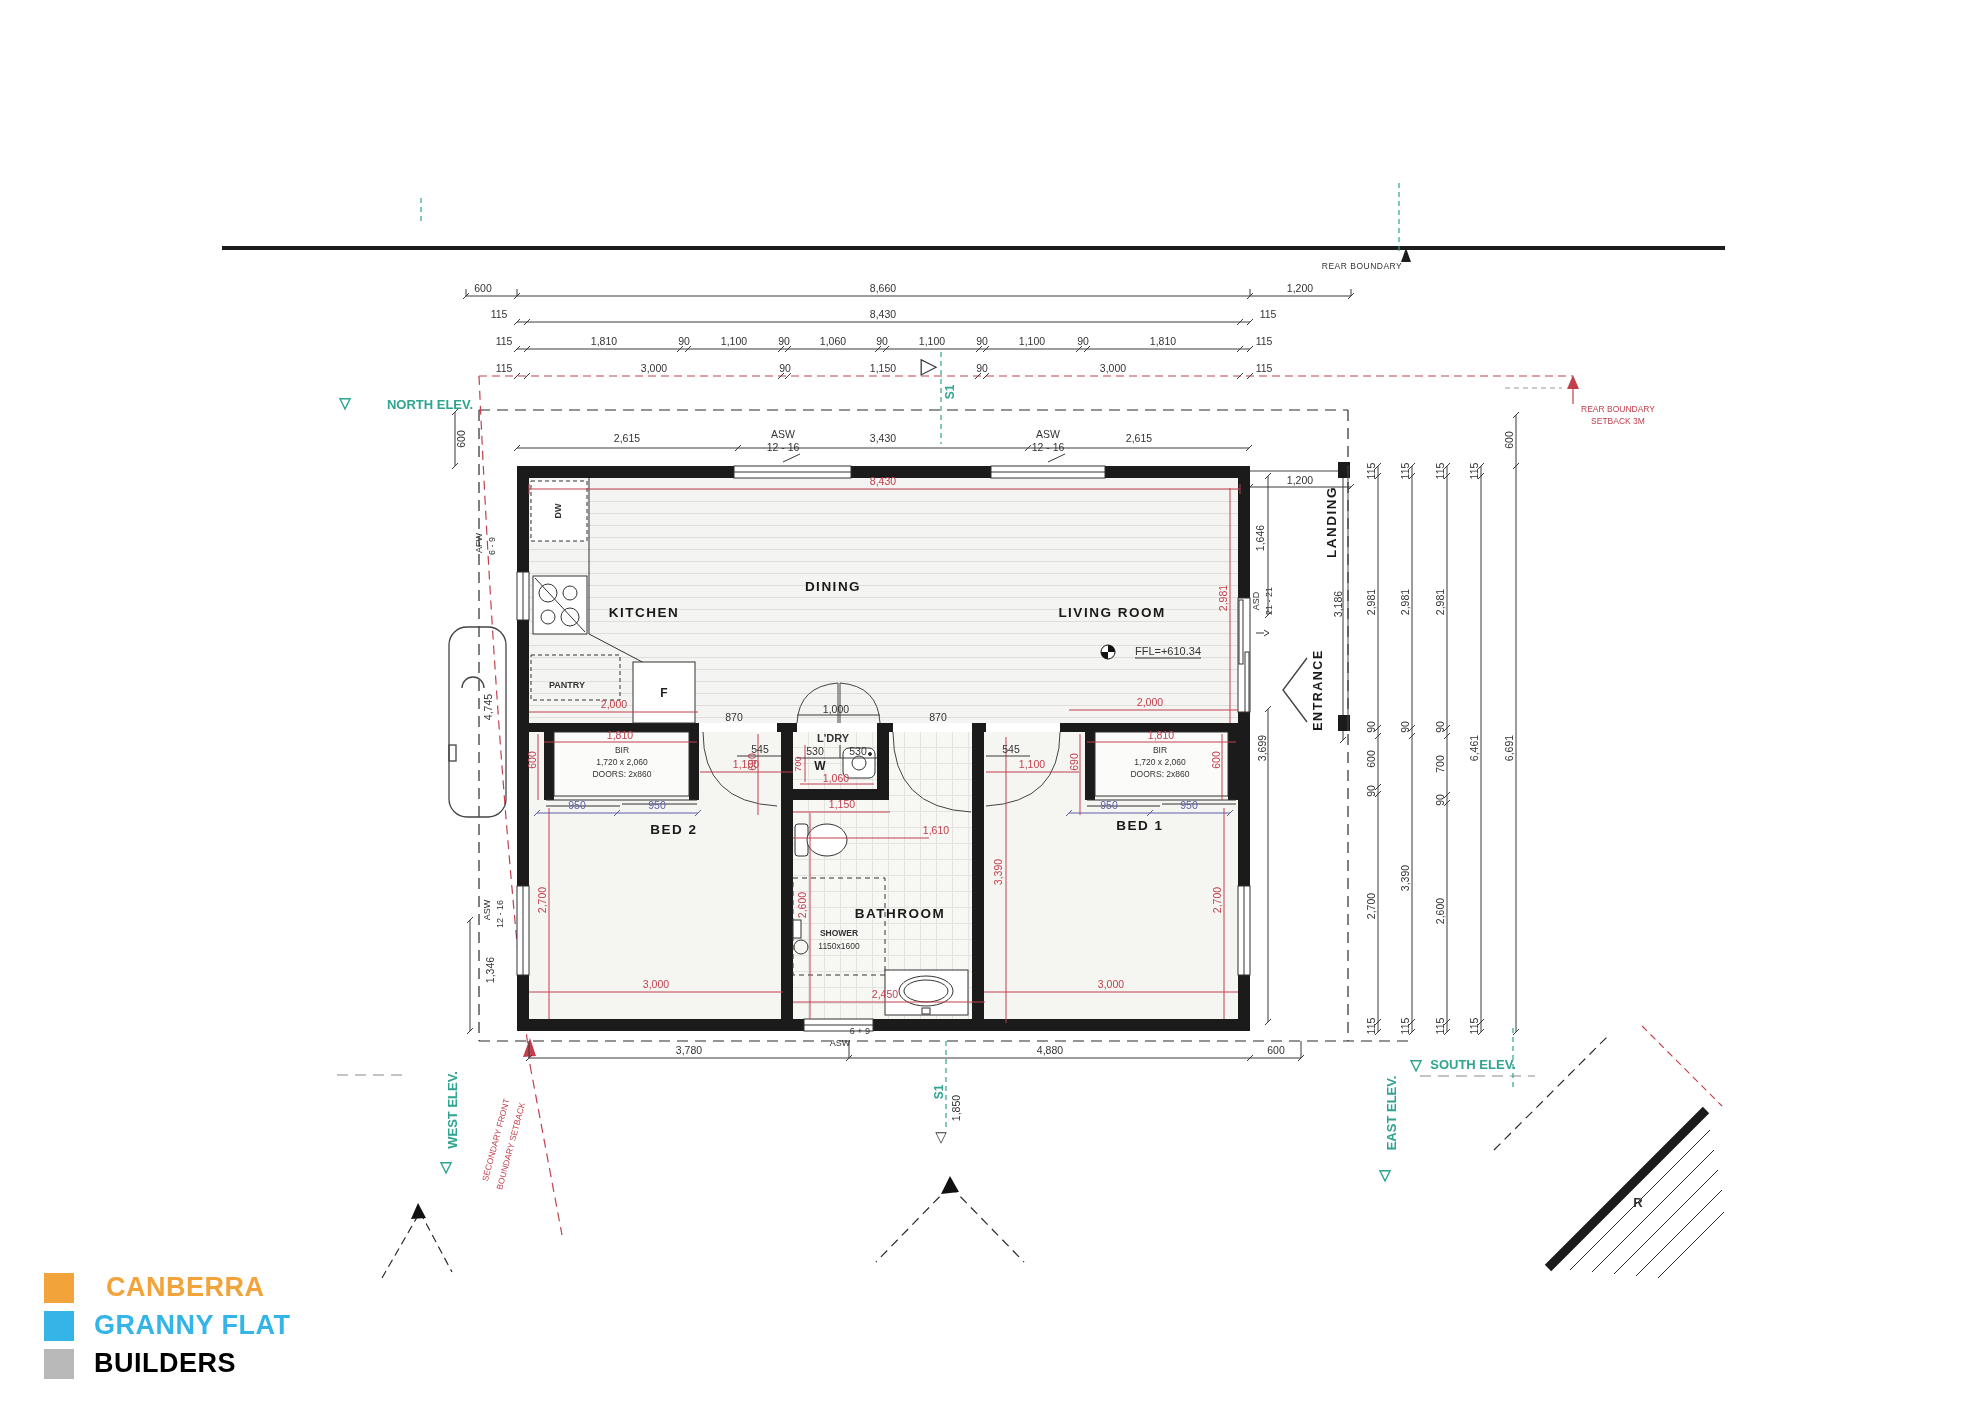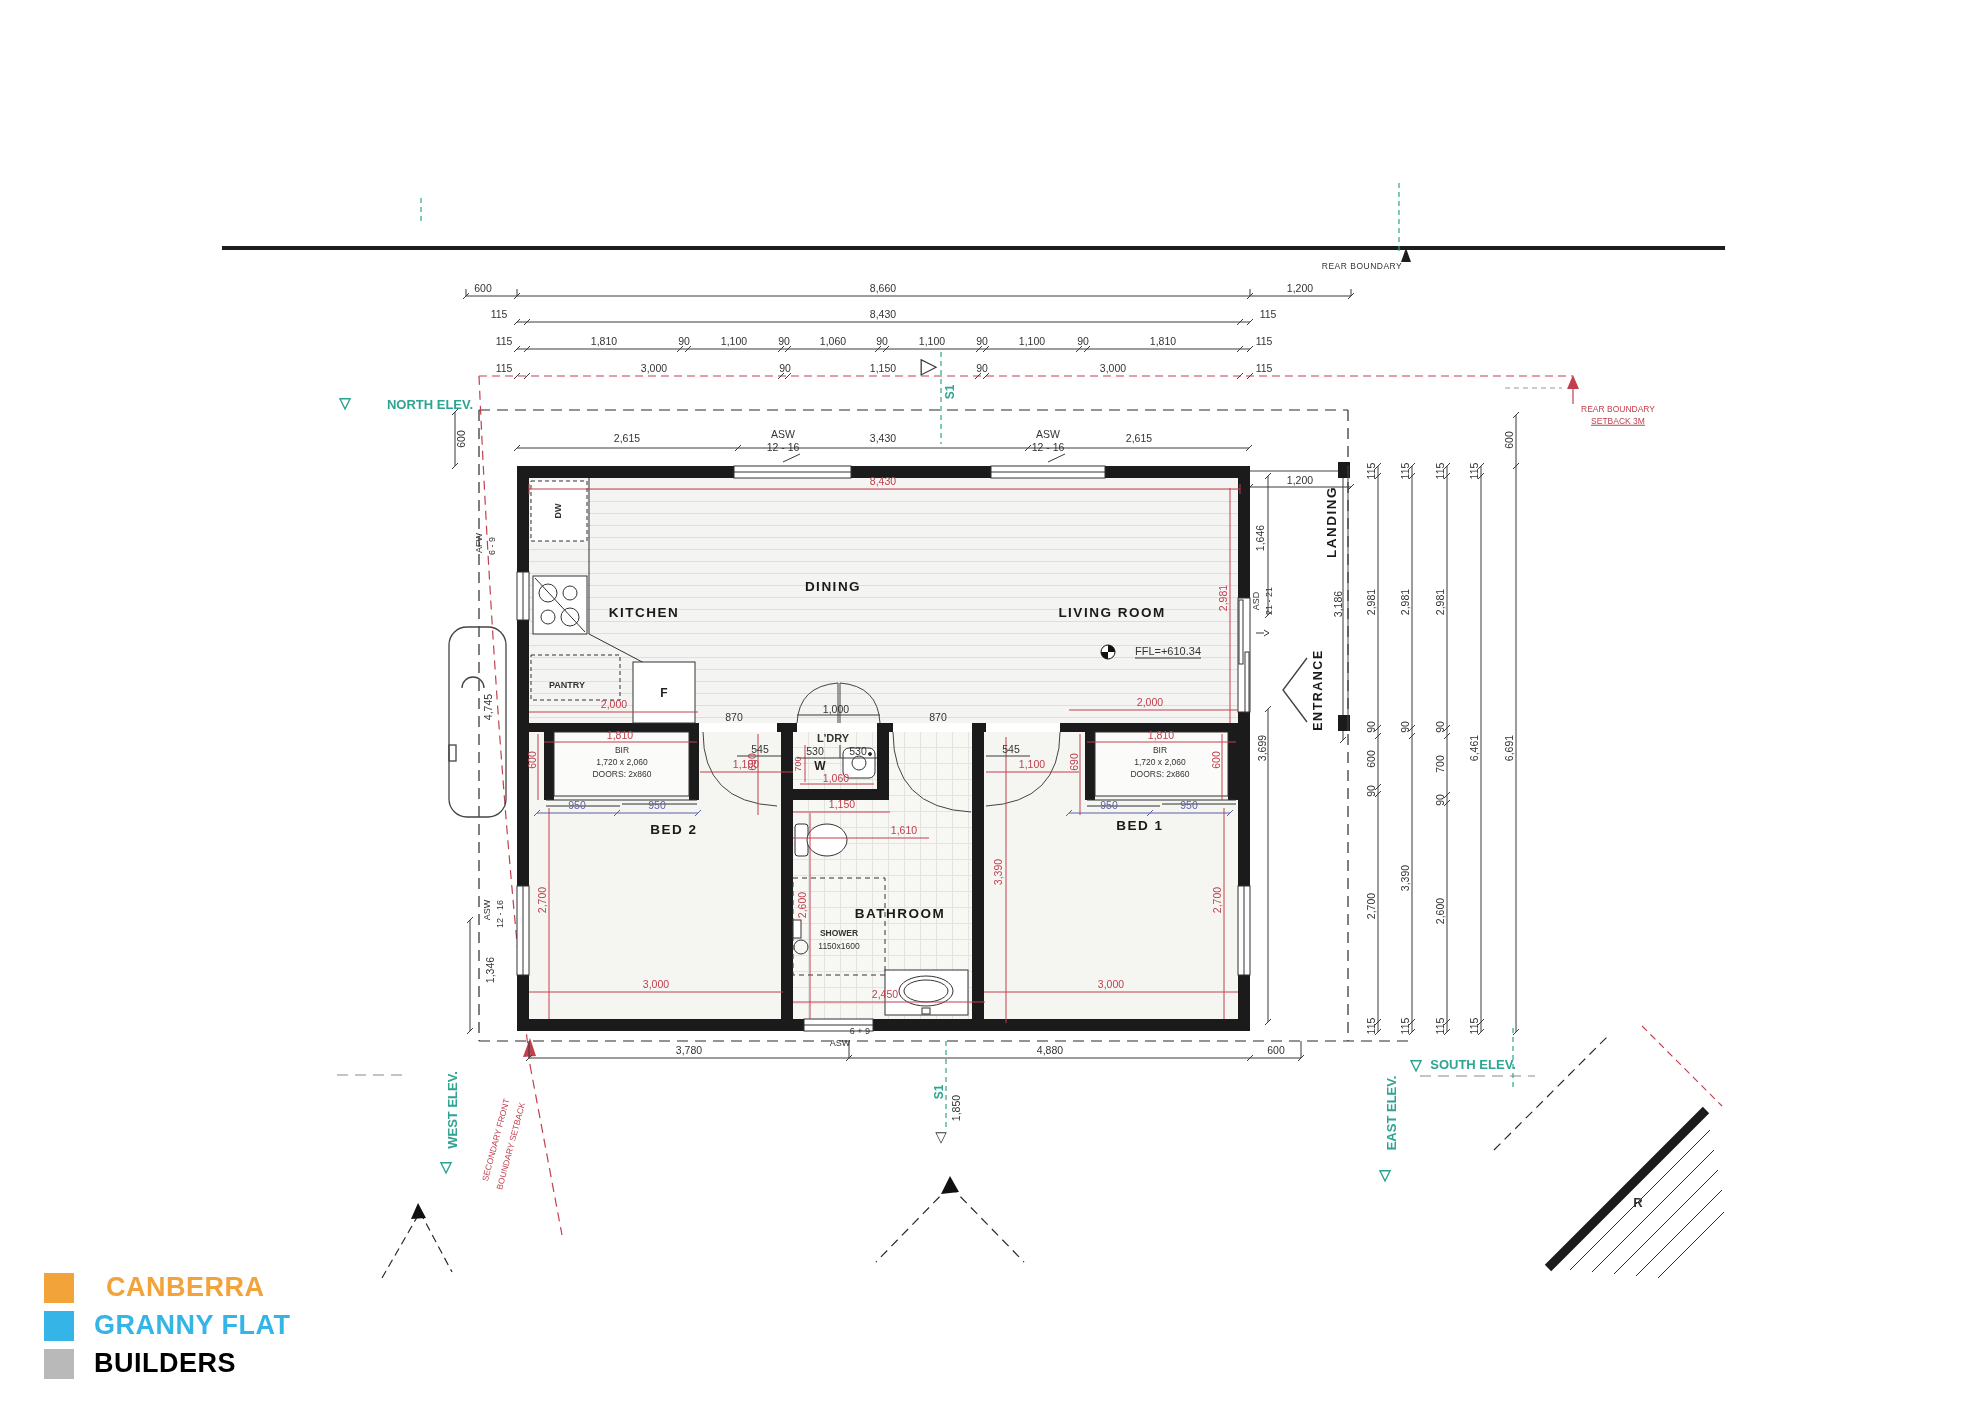--- a/index.html
+++ b/index.html
@@ -228,21 +228,21 @@
       <path d="M382,1278 L420,1212 M420,1212 L452,1272" stroke-dasharray="8 5" stroke-width="1.2"></path>
       <polygon points="418,1203 411,1219 426,1218" fill="#111" stroke="none"></polygon>
       <path d="M1548,1268 L1706,1110" stroke-width="9" stroke="#1b1b1b"></path>
       <path d="M1570,1270 L1710,1130 M1592,1272 L1714,1150 M1614,1274 L1718,1170 M1636,1276 L1722,1190 M1658,1278 L1724,1212" stroke-width="1"></path>
       <path d="M1494,1150 L1610,1034" stroke-dasharray="9 6" stroke-width="1.2"></path>
     </g>
   </svg>
 
   <span class="t xs" style="left:1362px;top:266px;letter-spacing:.5px;">REAR BOUNDARY</span>
   <span class="t xs red" style="left:1618px;top:409px;">REAR BOUNDARY</span>
-  <span class="t xs red" style="left:1618px;top:421px;text-decoration:underline;">SETBACK 3M</span>
+  <span class="t xs red" style="left:1618px;top:421px;">SETBACK 3M</span>
   <span class="t xs red rot80" style="left:496px;top:1140px;">SECONDARY FRONT</span>
   <span class="t xs red rot80" style="left:511px;top:1146px;">BOUNDARY SETBACK</span>
 
   <span class="t teal" style="left:430px;top:404px;font-size:13px;">NORTH ELEV.</span>
   <span class="t teal tri" style="left:345px;top:402px;">▽</span>
   <span class="t teal rot" style="left:452px;top:1110px;font-size:13px;">WEST ELEV.</span>
   <span class="t teal tri" style="left:446px;top:1166px;">▽</span>
   <span class="t teal" style="left:1473px;top:1064px;font-size:13px;">SOUTH ELEV.</span>
   <span class="t teal tri" style="left:1416px;top:1064px;">▽</span>
   <span class="t teal rot" style="left:1391px;top:1113px;font-size:13px;">EAST ELEV.</span>
@@ -342,21 +342,21 @@
   <span class="t red" style="left:1161px;top:735px;">1,810</span>
   <span class="t red rot" style="left:1074px;top:762px;">690</span>
   <span class="t red rot" style="left:1216px;top:760px;">600</span>
   <span class="t blue" style="left:1109px;top:805px;">950</span>
   <span class="t blue" style="left:1189px;top:805px;">950</span>
   <span class="t red" style="left:1032px;top:764px;">1,100</span>
   <span class="t red rot" style="left:1217px;top:900px;">2,700</span>
   <span class="t red" style="left:1111px;top:984px;">3,000</span>
 
   <span class="t red" style="left:842px;top:804px;">1,150</span>
-  <span class="t red" style="left:904px;top:830px;">1,610</span>
+  <span class="t red" style="left:936px;top:830px;">1,610</span>
   <span class="t red rot" style="left:802px;top:905px;">2,600</span>
   <span class="t red rot" style="left:998px;top:872px;">3,390</span>
   <span class="t red" style="left:885px;top:994px;">2,450</span>
 
   <span class="t red" style="left:614px;top:704px;">2,000</span>
   <span class="t red" style="left:1150px;top:702px;">2,000</span>
   <span class="t red rot" style="left:1223px;top:598px;">2,981</span>
 
   <span class="t" style="left:1300px;top:480px;">1,200</span>
   <span class="t rot" style="left:1260px;top:538px;">1,646</span>

